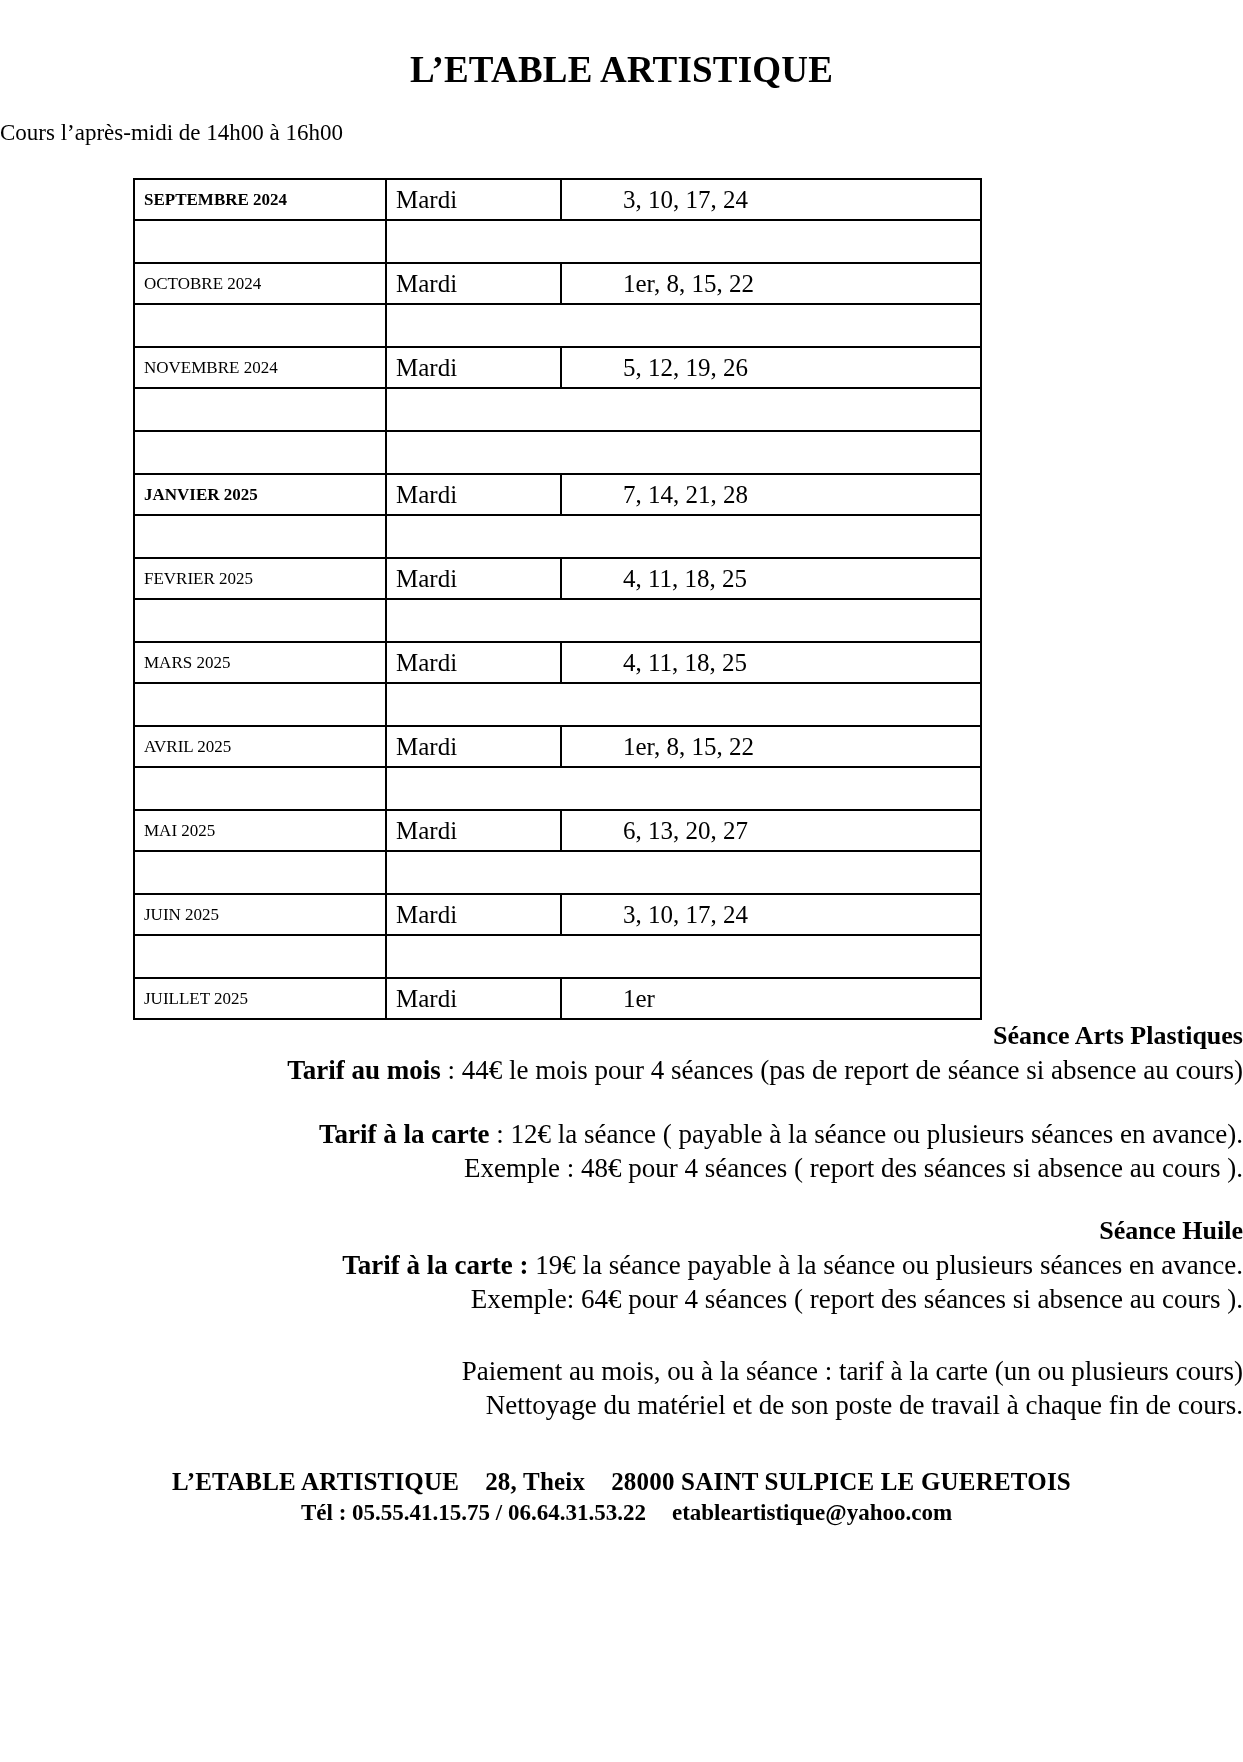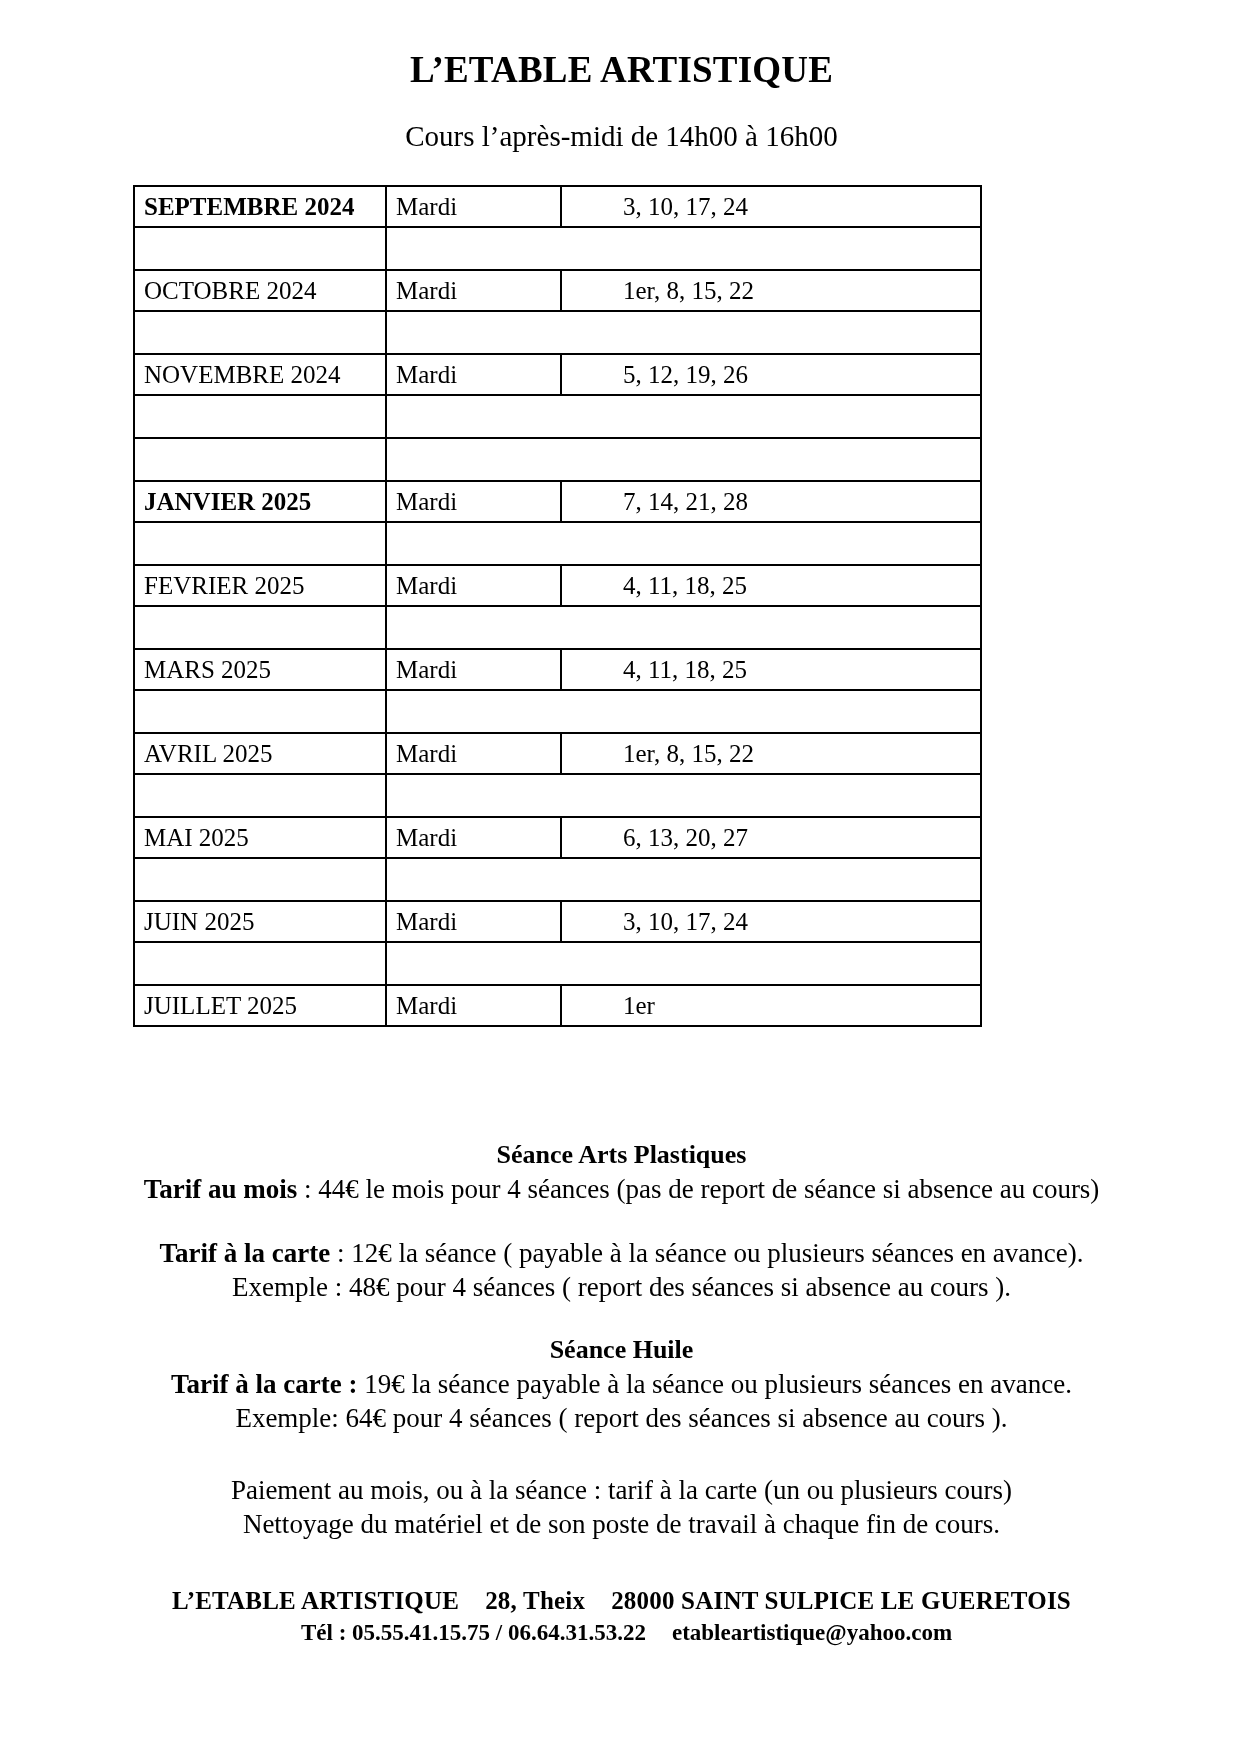--- a/index.html
+++ b/index.html
@@ -30,22 +30,21 @@
     font-weight: bold;
     font-size: 37px;
     line-height: 1.18;
     letter-spacing: 0.2px;
     margin: 0;
     padding-top: 48px;
   }
   .doc-title .line2 { display: block; }
 
   .doc-subtitle {
-    text-align: center;
-    font-size: 29px;
+    font-size: 23px;
     line-height: 1.2;
     margin: 0;
     padding-top: 27px;
   }
 
   
   .table-wrap {
     padding-top: 32px;
     padding-left: 133px;
     padding-right: 0;
@@ -62,34 +61,33 @@
     vertical-align: middle;
     height: 39px;
     line-height: 1.05;
     white-space: nowrap;
   }
   
   col.c-month { width: 252px; }
   col.c-day   { width: 175px; }
   col.c-dates { width: 420px; }
 
-  td.month { font-size: 25px; }
+  td.month { font-size: 17px; }
   td.month.bold { font-weight: bold; }
   td.day  { padding-left: 11px; }
   td.dates { padding-left: 0; }
   td.dates span.dt { display: inline-block; padding-left: 52px; }
 
   
   tr.spacer td { height: 41px; border: 2.3px solid #000000; }
   tr.spacer td.sp-dates { }
 
   
   .notes {
-    padding-top: 112px;
-    text-align: center;
+    text-align: right;
     font-size: 27px;
     line-height: 1.26;
   }
   .notes .sec-head {
     font-weight: bold;
     font-size: 26px;
     margin: 0;
   }
   .notes p {
     margin: 0;

